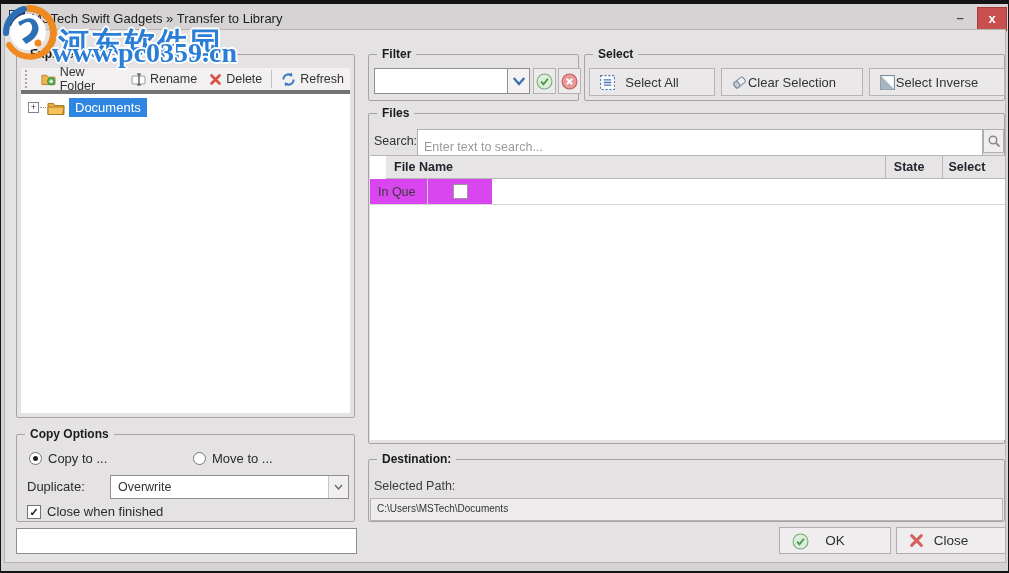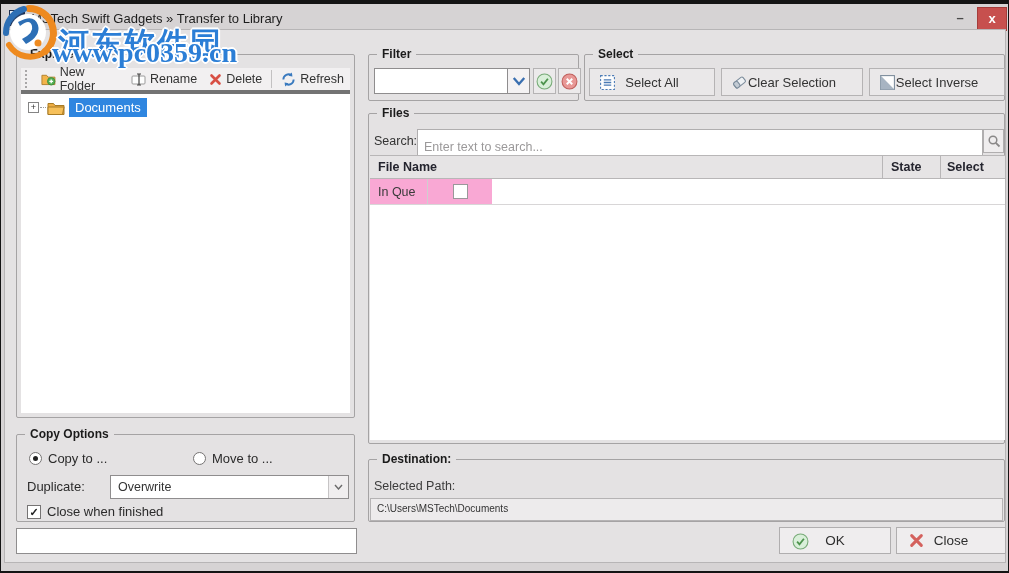--- a/index.html
+++ b/index.html
@@ -60,26 +60,26 @@
   
   .search-label { position:absolute; left:5px; top:20px; font-size:12.5px; color:#333; }
   .search-input { position:absolute; left:48px; top:15px; width:566px; height:36px; background:#fff;
                   border:1px solid #b0aeaf; font-size:12.5px; padding:0 6px; color:#333;
                   font-family:"Liberation Sans", sans-serif; }
   .search-input::placeholder { color:#9b999a; }
   .search-btn { position:absolute; left:614px; top:15px; width:21px; height:24px; background:#efedee;
                 border:1px solid #b0aeaf; display:flex; align-items:center; justify-content:center; }
   .table { position:absolute; left:1px; top:41px; width:635px; bottom:3px; background:#fff;
            border-top:1px solid #b8b6b7; }
-  .thead { display:flex; height:23px; background:#e6e4e5; border-bottom:1px solid #b8b6b7; }
+  .thead { display:flex; height:23px; background:#e6e4e5; border-bottom:1px solid #b8b6b7;margin-left:16px; }
   .th { font-weight:bold; font-size:12.5px; color:#24242e; padding:4px 0 0 8px; border-right:1px solid #b8b6b7; }
   .th:last-child { border-right:none; }
   .trow { display:flex; height:26px; border-bottom:1px solid #d8d6d7; }
   .td { font-size:12.5px; color:#3a3a3a; padding:6px 0 0 8px; border-right:1px solid #d0cecf; }
-  .td.blue { background:#f9a8d4; }
+  .td.blue { background:#d946ef; }
   .row-checkbox { width:15px; height:15px; background:#fff; border:1px solid #9a989a; margin:5px auto 0 auto; }
 
   
   .radio { width:13px; height:13px; border-radius:50%; border:1px solid #767474; background:#fff;
            display:inline-block; vertical-align:-2px; position:relative; }
   .radio.checked::after { content:''; position:absolute; left:3px; top:3px; width:5px; height:5px;
                           border-radius:50%; background:#222; }
   .opt-row { position:absolute; display:flex; align-items:center; gap:6px; font-size:13px; color:#2b2b2b; }
   .combo { position:absolute; height:24px; background:#fff; border:1px solid #8f8d8e; font-size:12.5px;
            color:#333; padding:4px 0 0 7px; }

